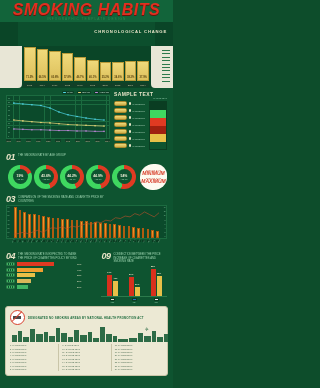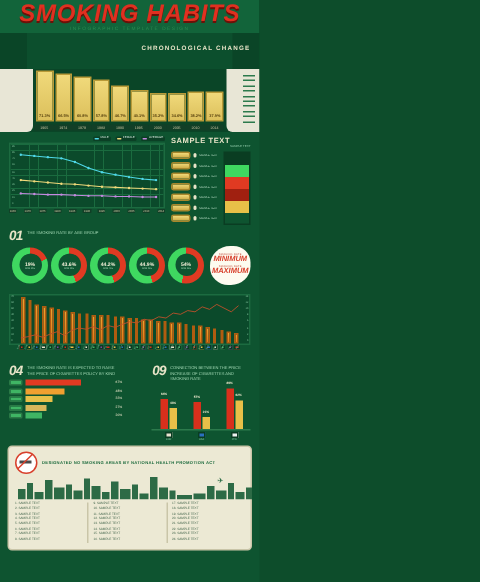--- a/index.html
+++ b/index.html
@@ -431,20 +431,24 @@
       <div class="minmax">
         <div class="mm-cap">SMOKING RATE</div>
         <div class="mm-val">MINIMUM</div>
         <div class="mm-cap">SMOKING RATE</div>
         <div class="mm-val">MAXIMUM</div>
       </div>
     </div>
   </div>
 
   <div class="sec">
+    <div class="sec-head">
+      <div class="sec-num">03</div>
+      <div class="sec-txt">COMPARISON OF THE SMOKING RATE AND CIGARETTE PRICE BY COUNTRIES</div>
+    </div>
     <div class="s3box">
       <div class="s3-ylabs l" id="s3-yl">
           <span>70</span>
           <span>60</span>
           <span>50</span>
           <span>40</span>
           <span>30</span>
           <span>20</span>
           <span>10</span>
           <span>0</span>

